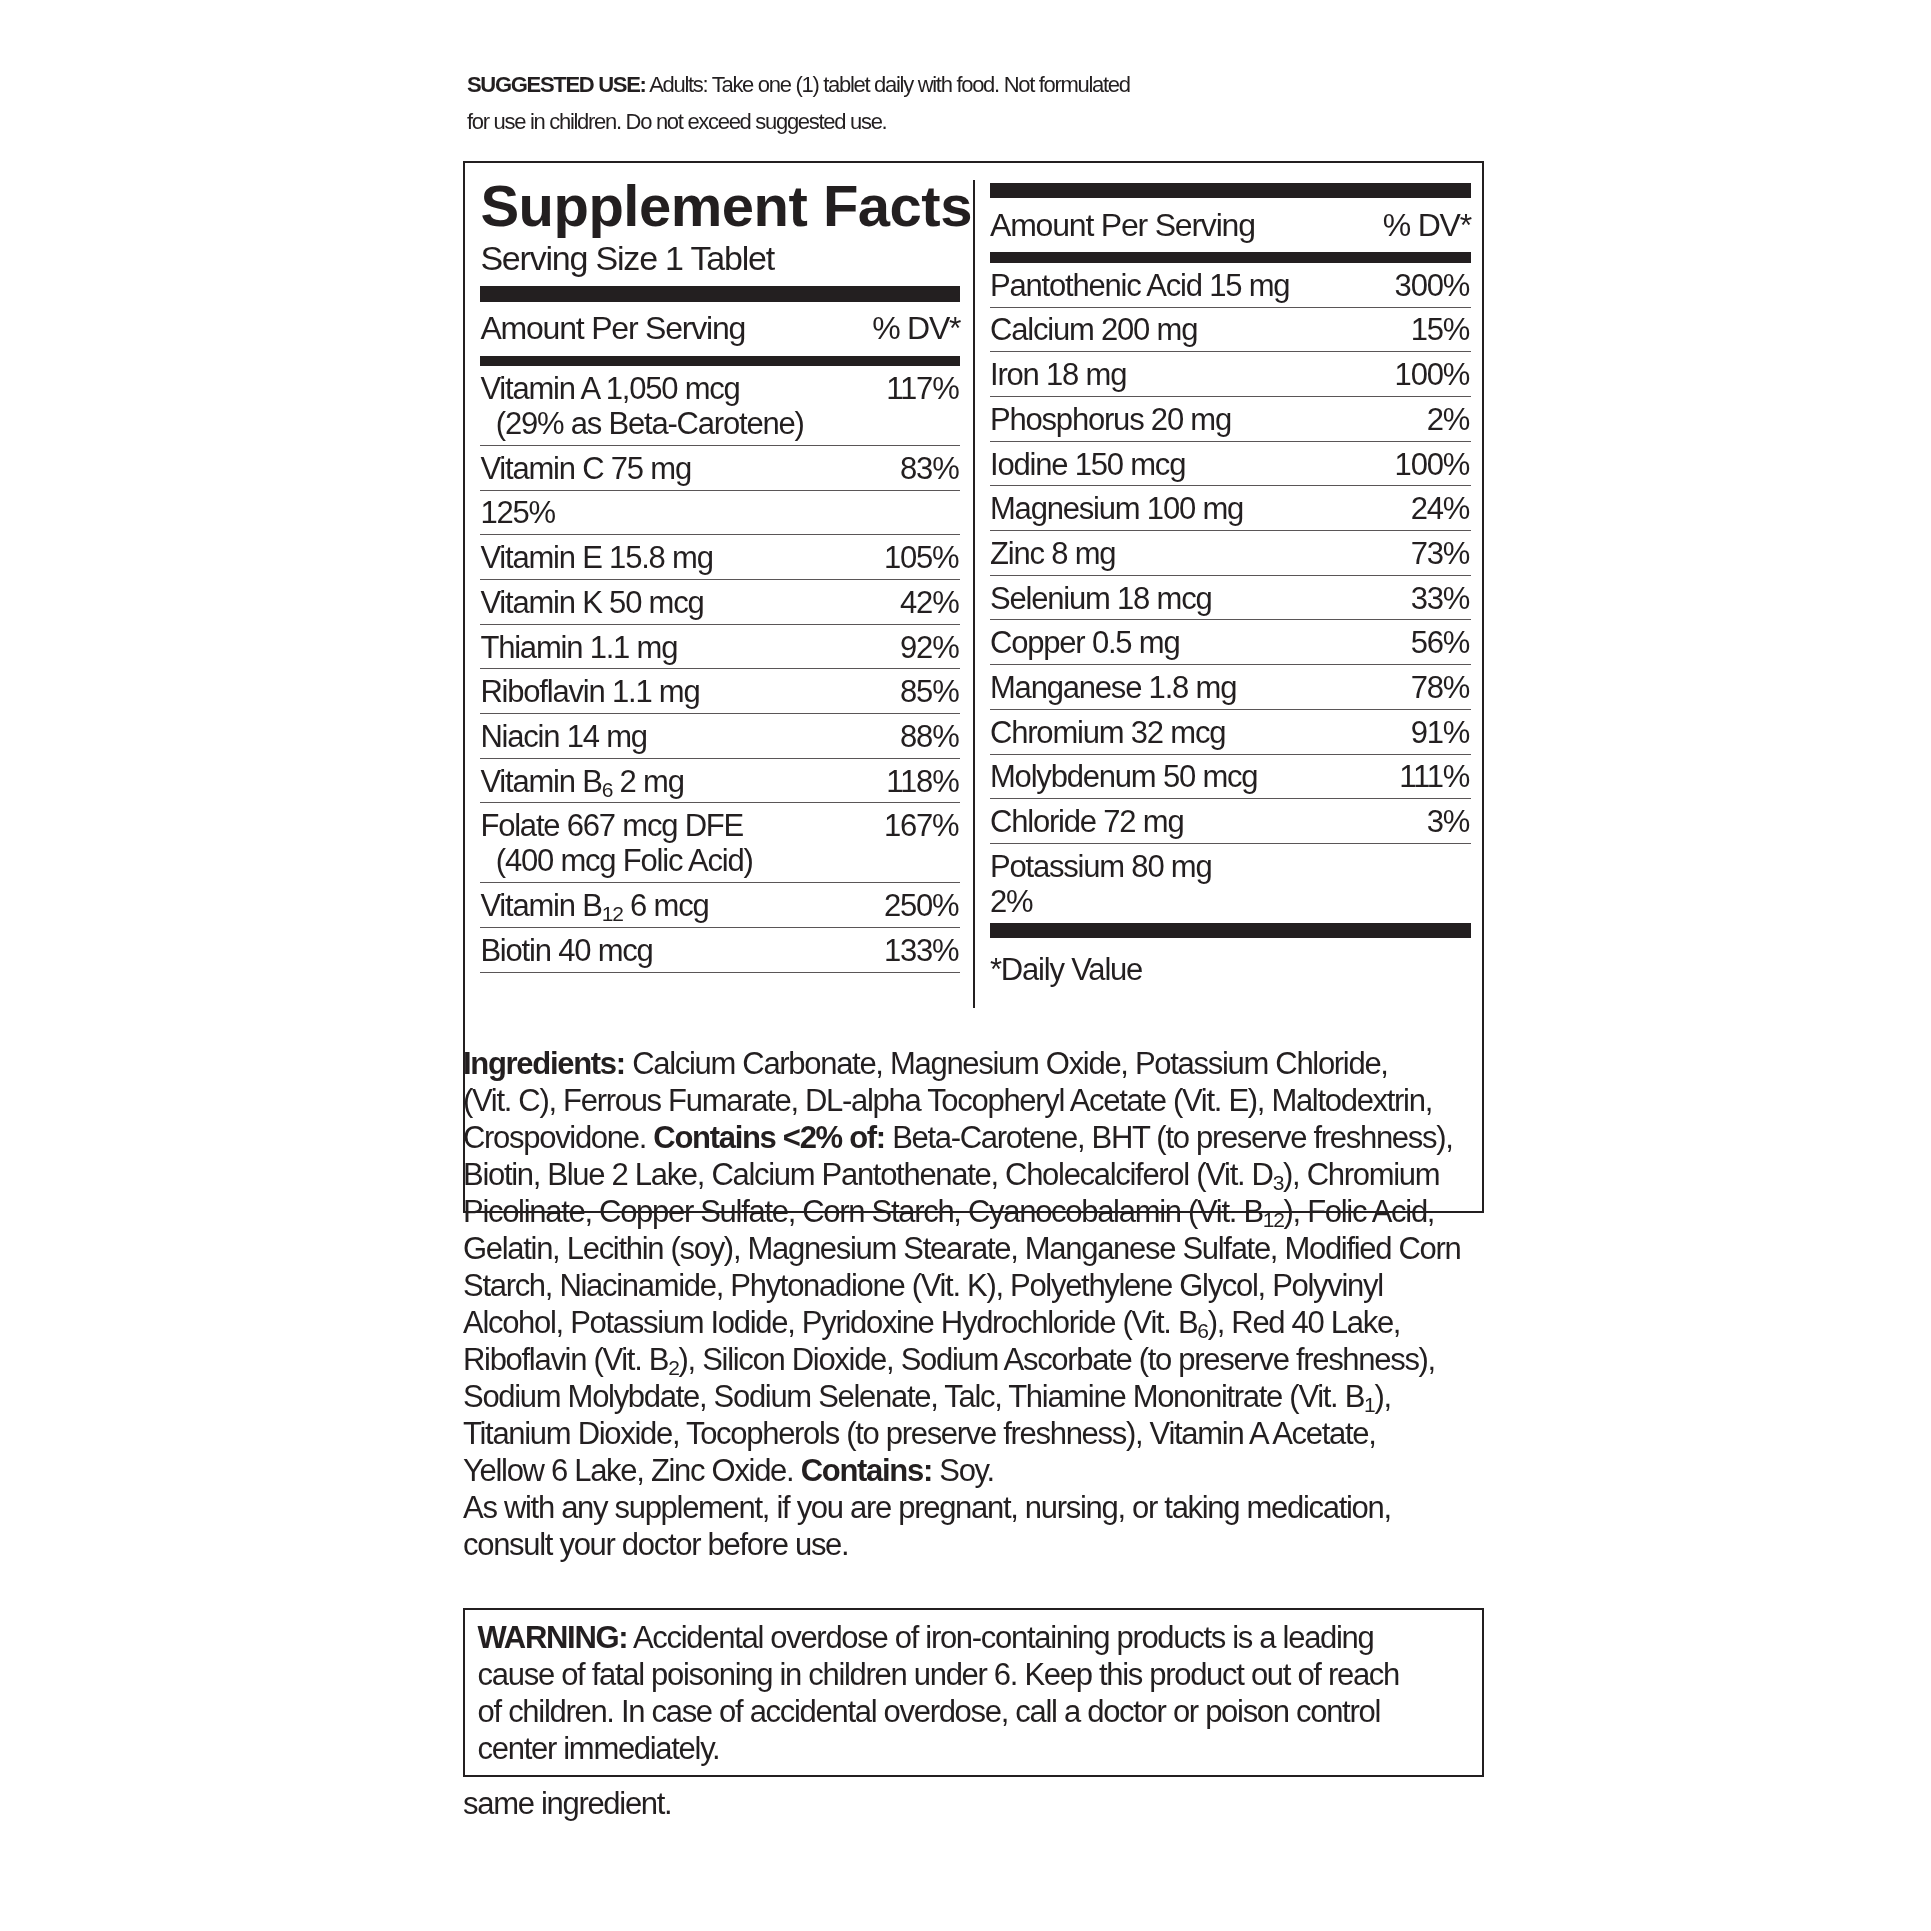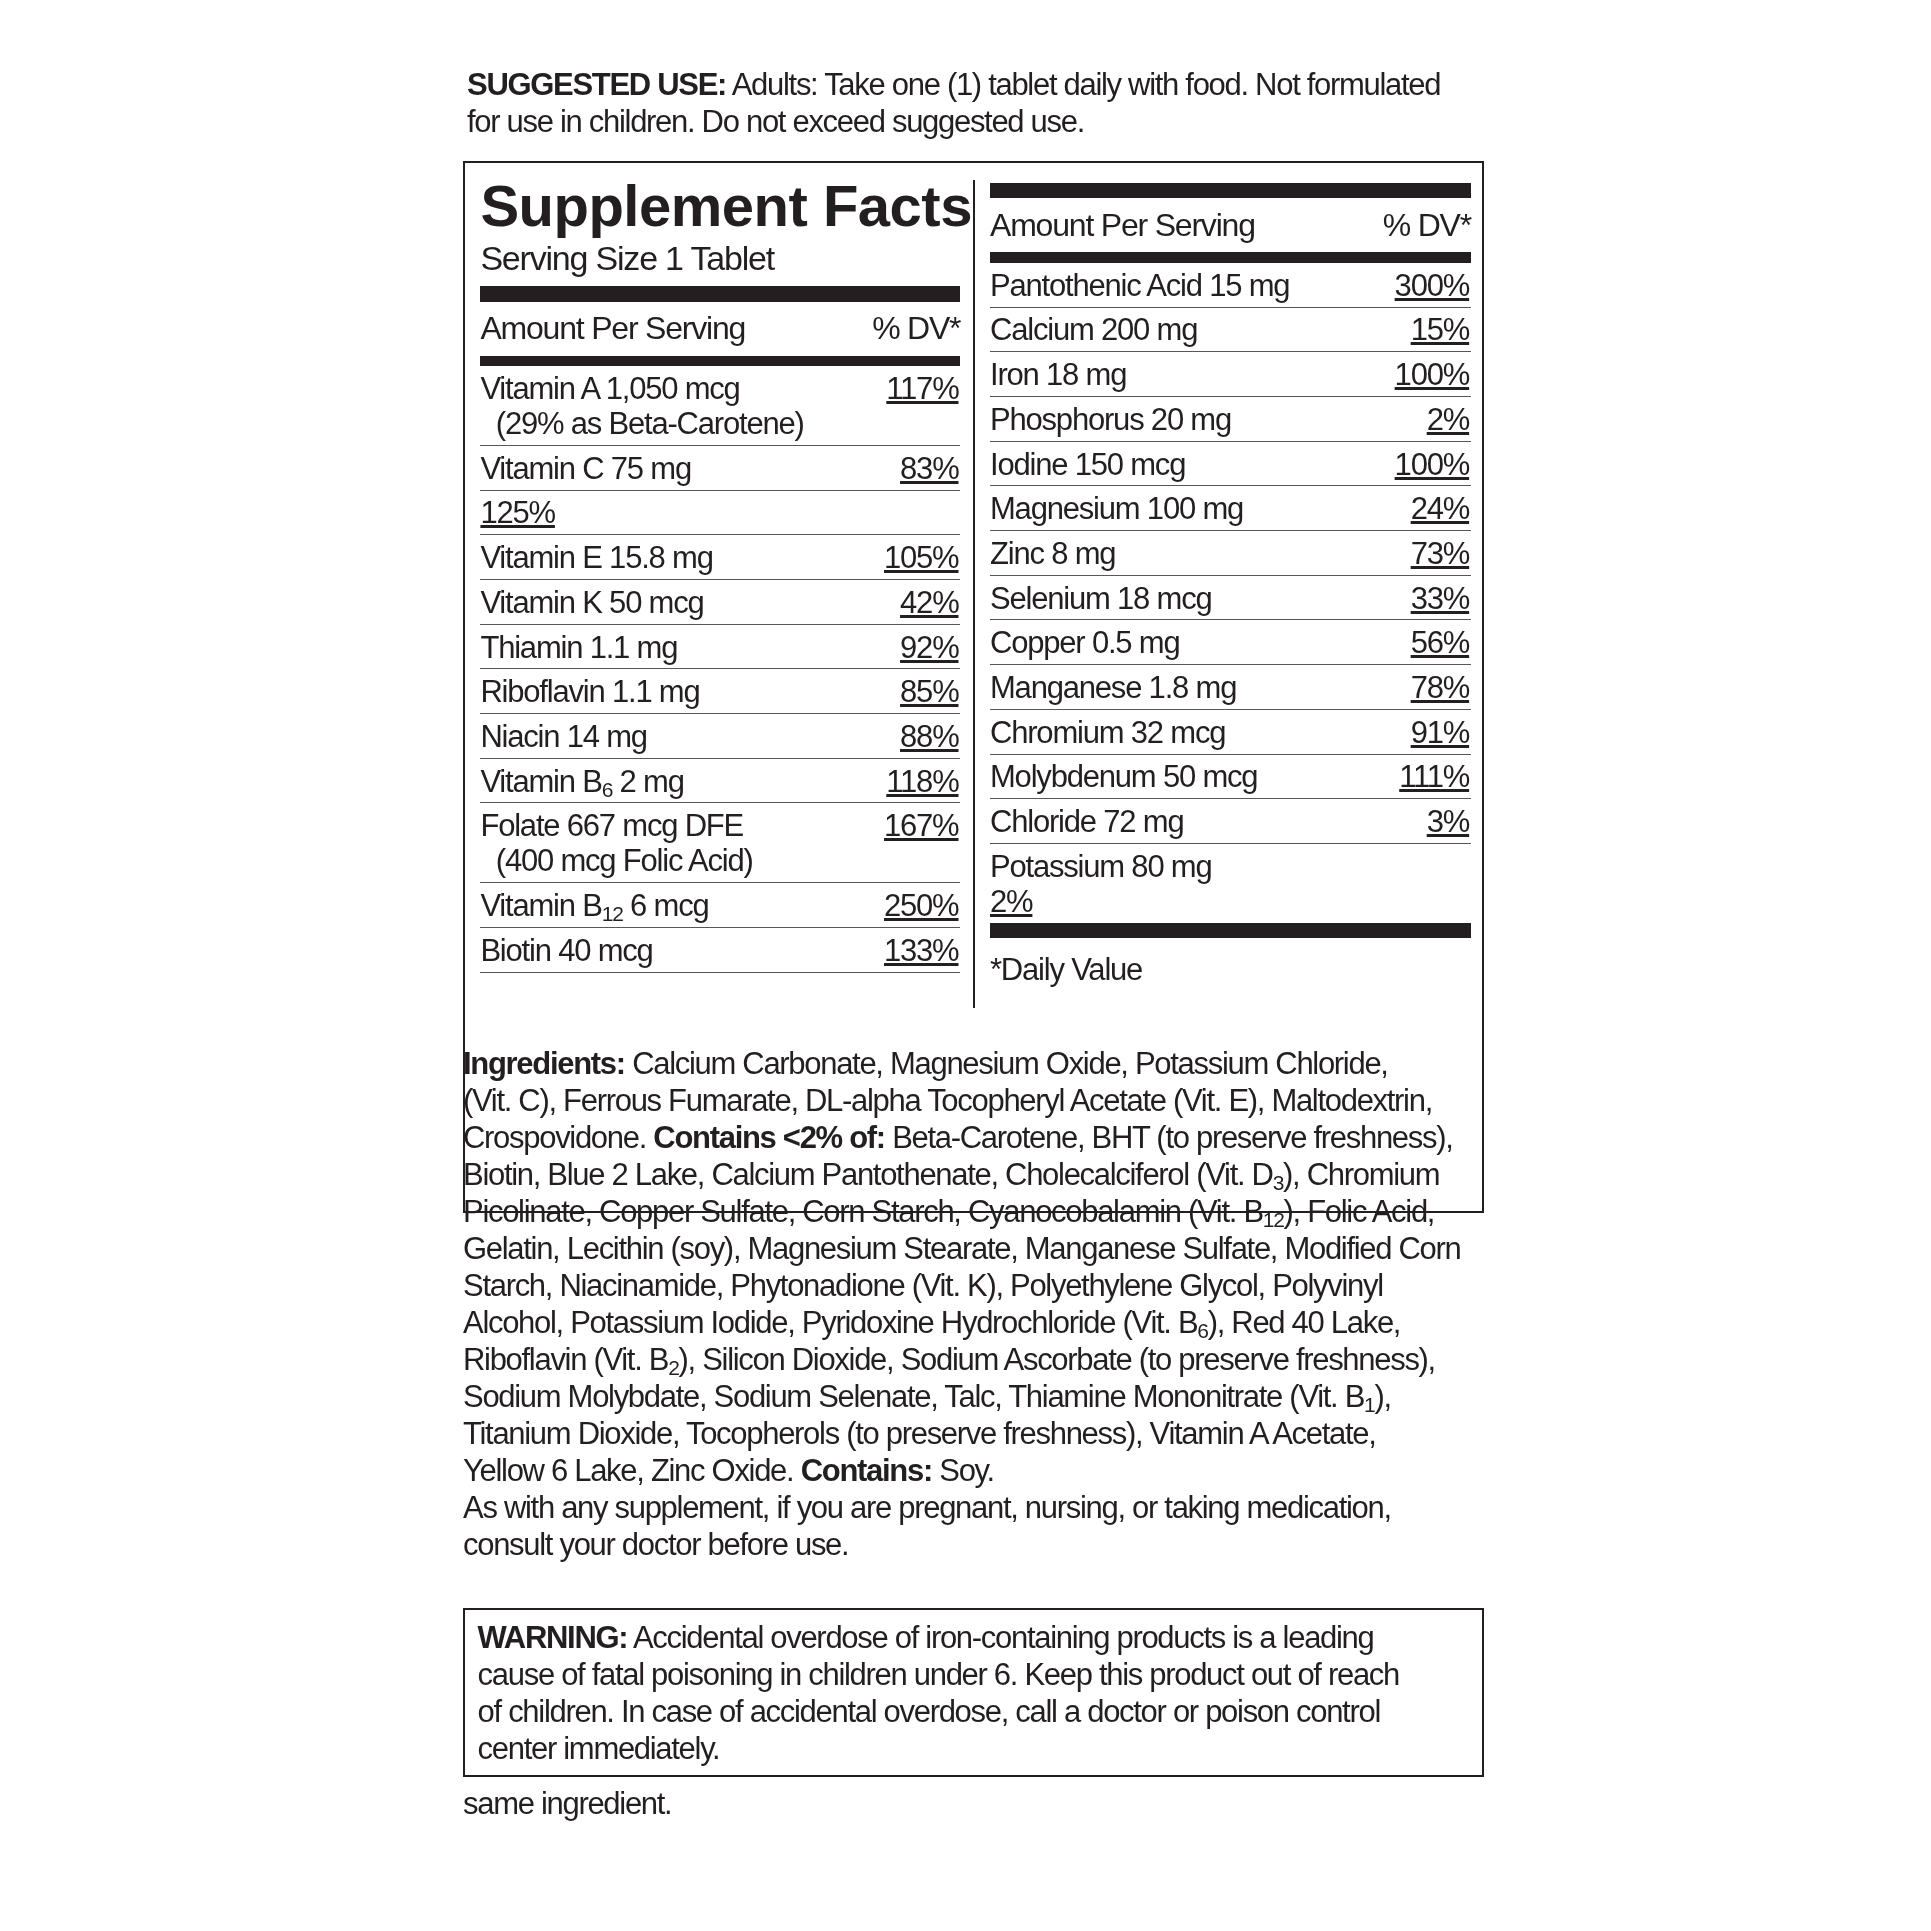--- a/index.html
+++ b/index.html
@@ -10,21 +10,21 @@
     font-family: "Liberation Sans", sans-serif;
     overflow: hidden;
   }
   .page { position: relative; width: 1931px; height: 1931px; }
   b.lead { font-weight: 700; }
 
   
   .suggested {
     position: absolute; left: 467px; top: 66px;
     width: 1081px;
-    font-size: 31px; line-height: 37px;
+    font-size: 22px; line-height: 37px;
     letter-spacing: -1.3px;
   }
   .suggested .ln { display: block; white-space: nowrap; }
 
   
   .facts-box {
     position: absolute;
     left: 463px; top: 161px;
     width: 1021px; height: 1052px;
     border: 2.9px solid #231f20;
@@ -67,21 +67,21 @@
     display: flex; justify-content: space-between; align-items: flex-start;
     border-bottom: 1.9px solid #5a5657;
     font-size: 31px; line-height: 35px;
     letter-spacing: -1.2px;
     padding: 4.8px 1.9px 3.9px 0;
     box-sizing: border-box;
     white-space: nowrap;
   }
   .row .name { display: block; }
   .row .sub { display: block; padding-left: 15.4px; }
-  .row .dv { text-align: center; text-decoration: underline; }
+  .row .dv { text-align: center; }
   .dv-footnote {
     font-size: 31px; letter-spacing: -1.2px;
     margin-top: 13.5px;
     white-space: nowrap;
   }
 
   
   .ingredients {
     position: absolute; left: 463px; top: 1045px;
     width: 1038px;

